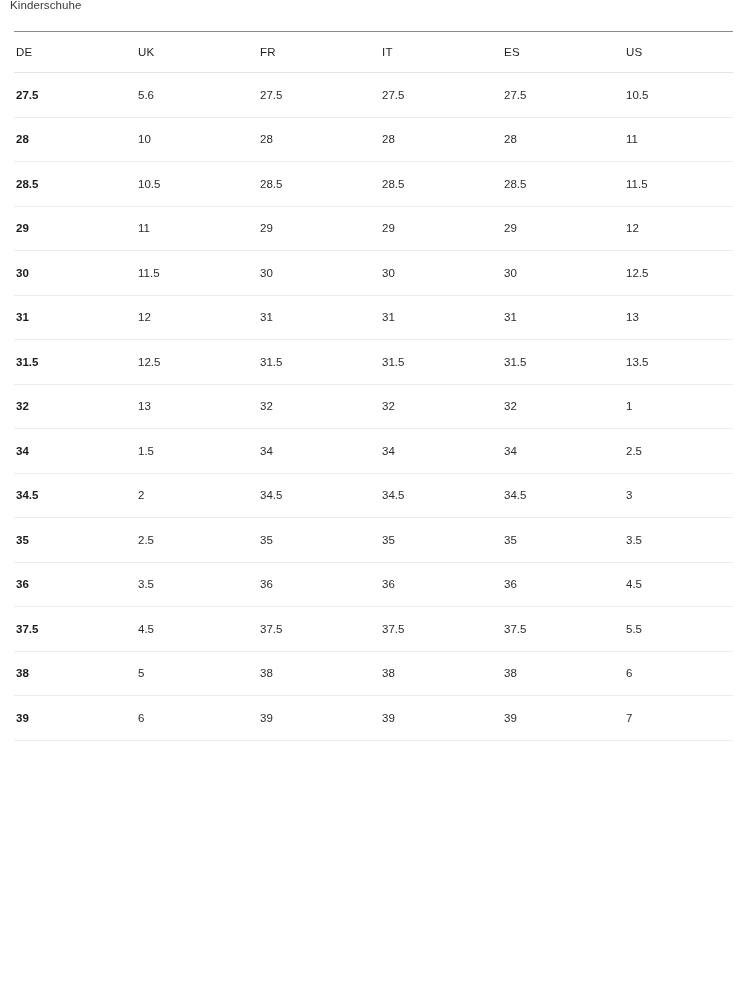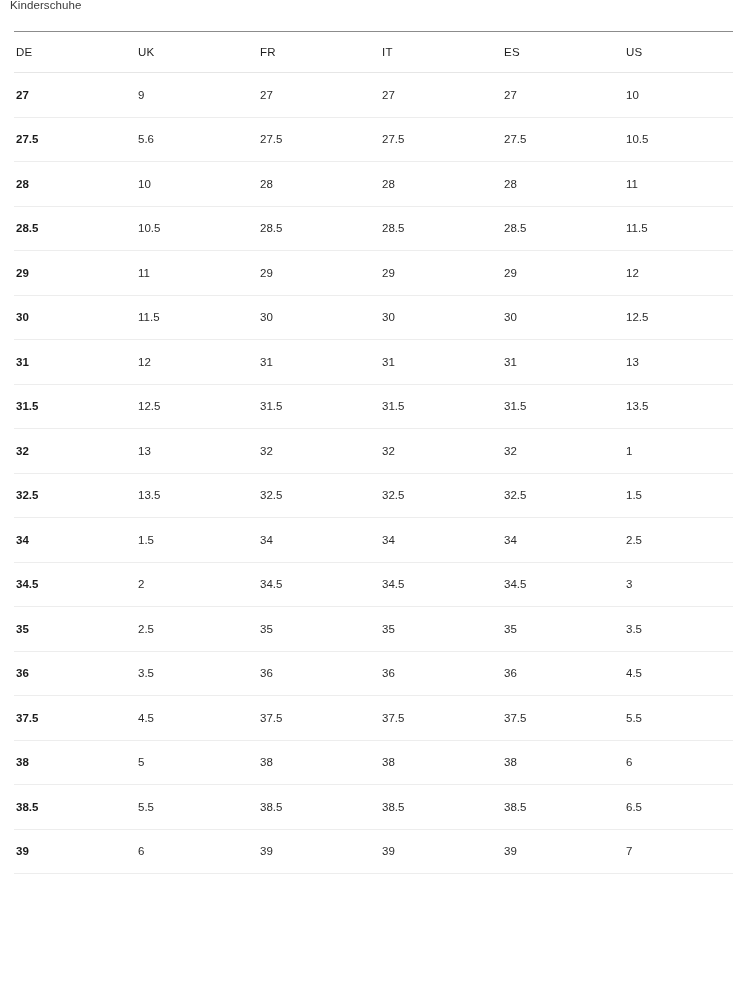--- a/index.html
+++ b/index.html
@@ -117,28 +117,20 @@
           <th>DE</th>
           <th>UK</th>
           <th>FR</th>
           <th>IT</th>
           <th>ES</th>
           <th>US</th>
         </tr>
       </thead>
       <tbody id="table-body">
           <tr>
-            <td class="de-cell">27</td>
-            <td>9</td>
-            <td>27</td>
-            <td>27</td>
-            <td>27</td>
-            <td>10</td>
-          </tr>
-          <tr>
             <td class="de-cell">27.5</td>
             <td>5.6</td>
             <td>27.5</td>
             <td>27.5</td>
             <td>27.5</td>
             <td>10.5</td>
           </tr>
           <tr>
             <td class="de-cell">28</td>
             <td>10</td>
@@ -189,28 +181,20 @@
           </tr>
           <tr>
             <td class="de-cell">32</td>
             <td>13</td>
             <td>32</td>
             <td>32</td>
             <td>32</td>
             <td>1</td>
           </tr>
           <tr>
-            <td class="de-cell">32.5</td>
-            <td>13.5</td>
-            <td>32.5</td>
-            <td>32.5</td>
-            <td>32.5</td>
-            <td>1.5</td>
-          </tr>
-          <tr>
             <td class="de-cell">34</td>
             <td>1.5</td>
             <td>34</td>
             <td>34</td>
             <td>34</td>
             <td>2.5</td>
           </tr>
           <tr>
             <td class="de-cell">34.5</td>
             <td>2</td>
@@ -245,28 +229,20 @@
           </tr>
           <tr>
             <td class="de-cell">38</td>
             <td>5</td>
             <td>38</td>
             <td>38</td>
             <td>38</td>
             <td>6</td>
           </tr>
           <tr>
-            <td class="de-cell">38.5</td>
-            <td>5.5</td>
-            <td>38.5</td>
-            <td>38.5</td>
-            <td>38.5</td>
-            <td>6.5</td>
-          </tr>
-          <tr>
             <td class="de-cell">39</td>
             <td>6</td>
             <td>39</td>
             <td>39</td>
             <td>39</td>
             <td>7</td>
           </tr>
         </tbody>
     </table>
   </div>

